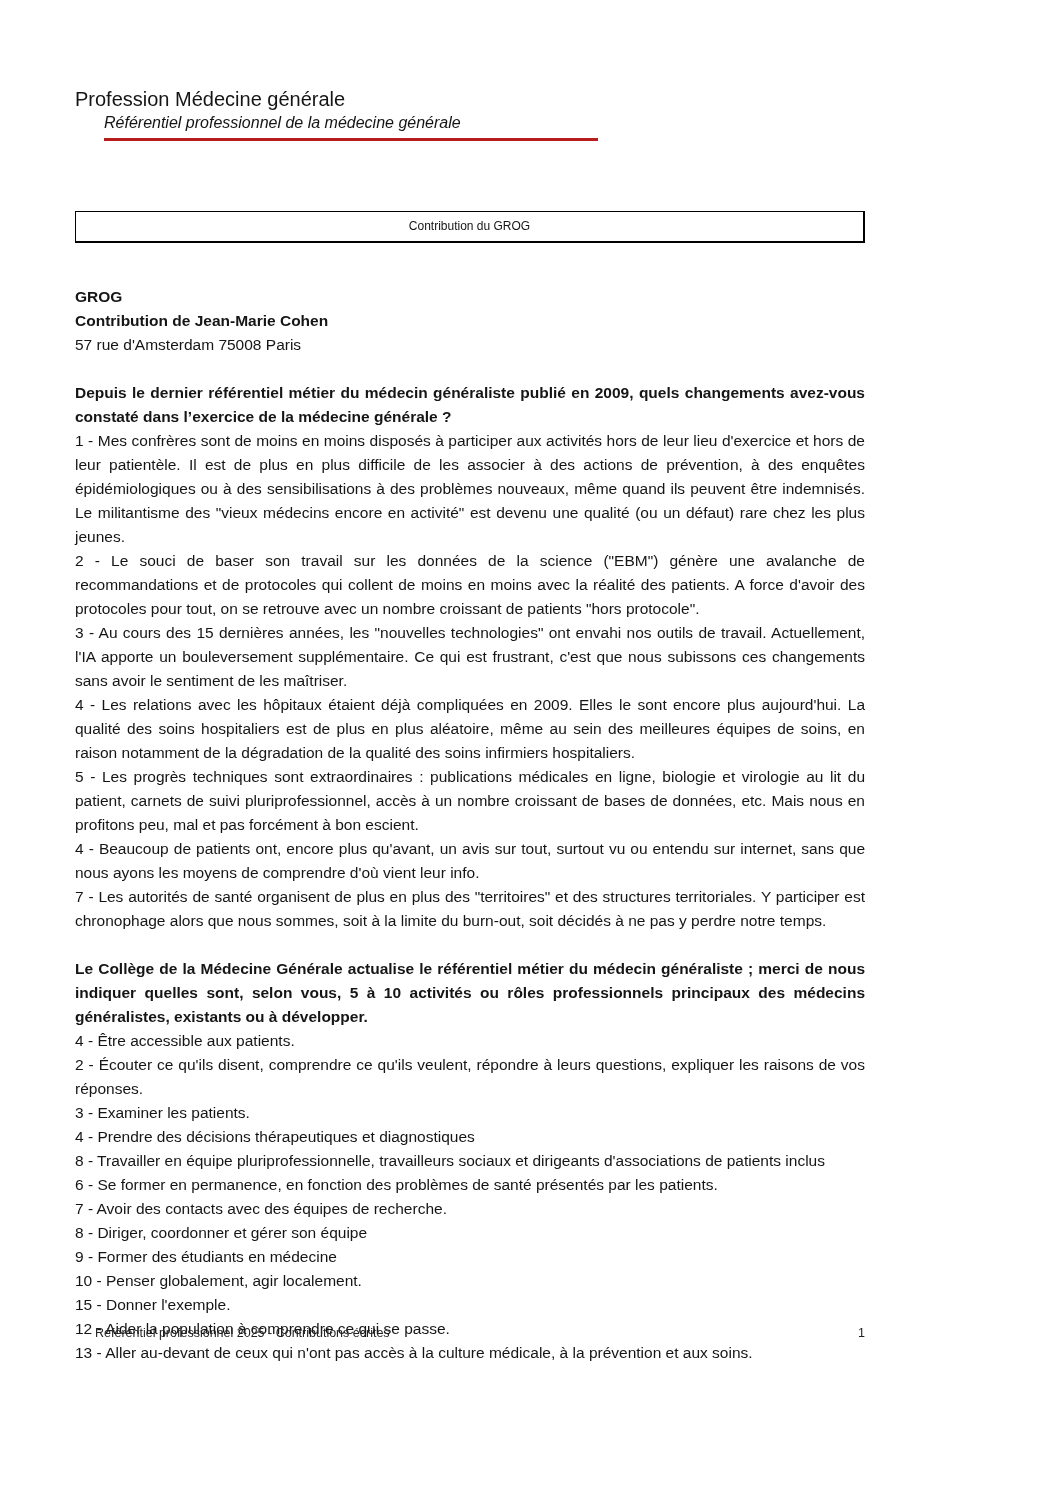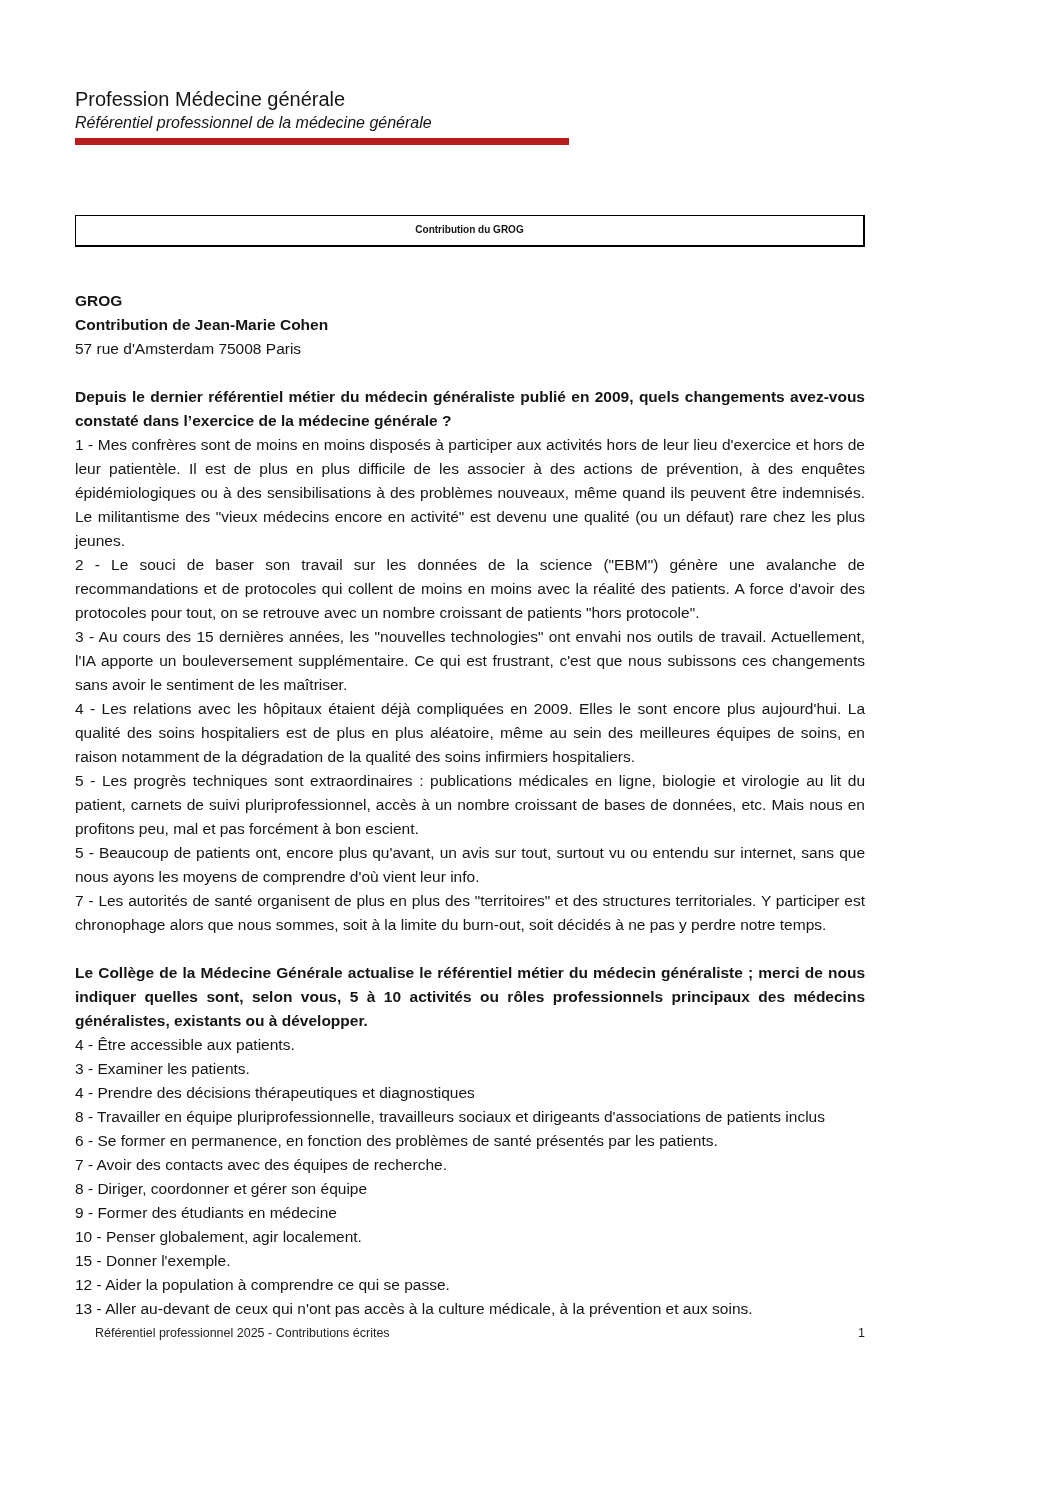--- a/index.html
+++ b/index.html
@@ -23,40 +23,41 @@
   .doc-header {
     padding-top: 86px;
   }
   .doc-title {
     font-size: 20px;
     line-height: 26px;
     font-weight: 400;
   }
   .doc-subtitle-wrap {
     width: 494px;
-    border-bottom: 7px solid #b91c1c;
+    border-bottom: 3px solid #b91c1c;
     padding-bottom: 4px;
+    margin-left: 29px;
   }
   .doc-subtitle {
     font-size: 16px;
     line-height: 22px;
     font-style: italic;
   }
   
   .title-box {
     margin-top: 70px;
     border: 1px solid #000000;
     border-bottom-width: 2px;
     border-right-width: 2px;
     text-align: center;
     padding: 3px 6px 4px 6px;
   }
   .title-box span {
-    font-size: 10px;
-    font-weight: 700;
+    font-size: 12px;
+    font-weight: 400;
     line-height: 22px;
   }
   
   p {
     margin: 0;
     font-size: 15.5px;
     line-height: 24px;
   }
   .contributor {
     margin-top: 42px;
@@ -112,27 +113,28 @@
       <p>57 rue d'Amsterdam 75008 Paris</p>
     </div>
 
     <section>
       <p class="question">Depuis le dernier référentiel métier du médecin généraliste publié en 2009, quels changements avez-vous constaté dans l’exercice de la médecine générale ?</p>
       <p class="body-par">1 - Mes confrères sont de moins en moins disposés à participer aux activités hors de leur lieu d'exercice et hors de leur patientèle. Il est de plus en plus difficile de les associer à des actions de prévention, à des enquêtes épidémiologiques ou à des sensibilisations à des problèmes nouveaux, même quand ils peuvent être indemnisés. Le militantisme des "vieux médecins encore en activité" est devenu une qualité (ou un défaut) rare chez les plus jeunes.</p>
       <p class="body-par">2 - Le souci de baser son travail sur les données de la science ("EBM") génère une avalanche de recommandations et de protocoles qui collent de moins en moins avec la réalité des patients. A force d'avoir des protocoles pour tout, on se retrouve avec un nombre croissant de patients "hors protocole".</p>
       <p class="body-par">3 - Au cours des 15 dernières années, les "nouvelles technologies" ont envahi nos outils de travail. Actuellement, l'IA apporte un bouleversement supplémentaire. Ce qui est frustrant, c'est que nous subissons ces changements sans avoir le sentiment de les maîtriser.</p>
       <p class="body-par">4 - Les relations avec les hôpitaux étaient déjà compliquées en 2009. Elles le sont encore plus aujourd'hui. La qualité des soins hospitaliers est de plus en plus aléatoire, même au sein des meilleures équipes de soins, en raison notamment de la dégradation de la qualité des soins infirmiers hospitaliers.</p>
       <p class="body-par">5 - Les progrès techniques sont extraordinaires : publications médicales en ligne, biologie et virologie au lit du patient, carnets de suivi pluriprofessionnel, accès à un nombre croissant de bases de données, etc. Mais nous en profitons peu, mal et pas forcément à bon escient.</p>
-      <p class="body-par">5 - Beaucoup de patients ont, encore plus qu'avant, un avis sur tout, surtout vu ou entendu sur internet, sans que nous ayons les moyens de comprendre d'où vient leur info.</p>
+      <p class="body-par">4 - Beaucoup de patients ont, encore plus qu'avant, un avis sur tout, surtout vu ou entendu sur internet, sans que nous ayons les moyens de comprendre d'où vient leur info.</p>
       <p class="body-par">7 - Les autorités de santé organisent de plus en plus des "territoires" et des structures territoriales. Y participer est chronophage alors que nous sommes, soit à la limite du burn-out, soit décidés à ne pas y perdre notre temps.</p>
     </section>
 
     <section class="second">
       <p class="question">Le Collège de la Médecine Générale actualise le référentiel métier du médecin généraliste ; merci de nous indiquer quelles sont, selon vous, 5 à 10 activités ou rôles professionnels principaux des médecins généralistes, existants ou à développer.</p>
       <p class="body-par">4 - Être accessible aux patients.</p>
+      <p class="body-par">2 - Écouter ce qu'ils disent, comprendre ce qu'ils veulent, répondre à leurs questions, expliquer les raisons de vos réponses.</p>
       <p class="body-par">3 - Examiner les patients.</p>
       <p class="body-par">4 - Prendre des décisions thérapeutiques et diagnostiques</p>
       <p class="body-par">8 - Travailler en équipe pluriprofessionnelle, travailleurs sociaux et dirigeants d'associations de patients inclus</p>
       <p class="body-par">6 - Se former en permanence, en fonction des problèmes de santé présentés par les patients.</p>
       <p class="body-par">7 - Avoir des contacts avec des équipes de recherche.</p>
       <p class="body-par">8 - Diriger, coordonner et gérer son équipe</p>
       <p class="body-par">9 - Former des étudiants en médecine</p>
       <p class="body-par">10 - Penser globalement, agir localement.</p>
       <p class="body-par">15 - Donner l'exemple.</p>
       <p class="body-par">12 - Aider la population à comprendre ce qui se passe.</p>

